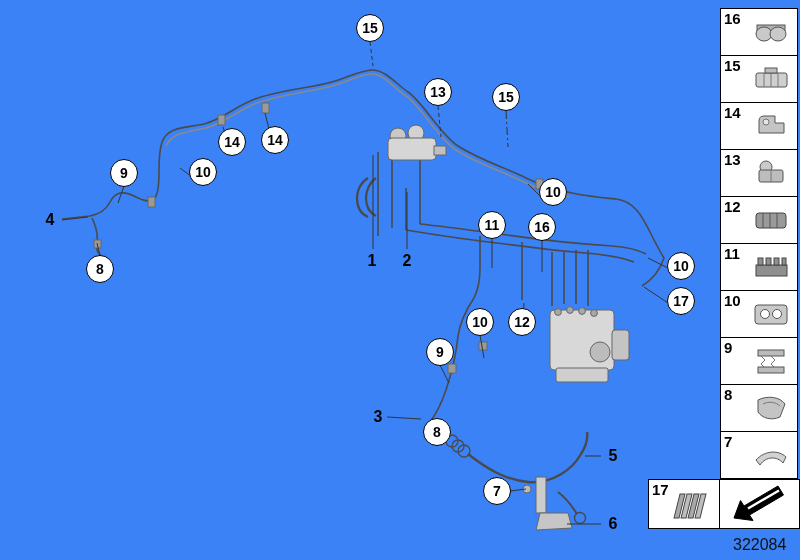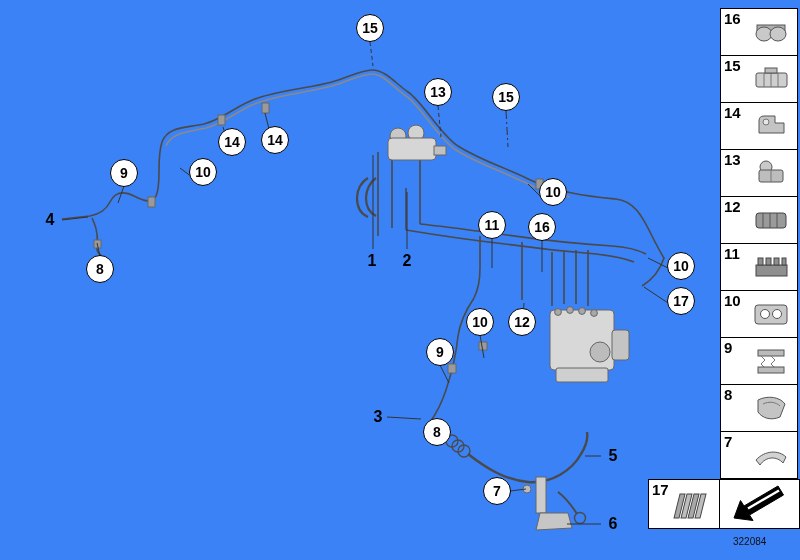--- a/index.html
+++ b/index.html
@@ -12,21 +12,21 @@
   .plabel{position:absolute;font-weight:700;font-size:16px;color:#000;
           transform:translate(-50%,-50%);z-index:5;}
   .sidebar{position:absolute;left:720px;top:8px;width:78px;z-index:6;}
   .cell{position:relative;height:46px;border:1px solid #000;margin-top:-1px;background:#fff;}
   .cell:first-child{margin-top:0;}
   .cellnum{position:absolute;left:3px;top:1px;font-weight:700;font-size:15px;}
   .thumb{position:absolute;right:4px;top:50%;transform:translateY(-50%);}
   .bottombox{position:absolute;border:1px solid #000;height:48px;background:#fff;z-index:6;}
   #box17{left:648px;top:479px;width:70px;}
   #boxarrow{left:719px;top:479px;width:79px;}
-  .fignum{position:absolute;left:733px;top:536px;font-size:10px;color:#111;z-index:6;text-align:right;}
+  .fignum{position:absolute;left:733px;top:536px;font-size:16px;color:#111;z-index:6;text-align:right;}
 </style>
 </head>
 <body>
 
 <div id="stage">
 
   <svg class="diagram" width="800" height="560" viewBox="0 0 800 560">
     <g fill="none" stroke="#4a4a4a" stroke-width="1.6">
 
       <path d="M 62 219 L 90 216 C 100 214 106 210 110 202

